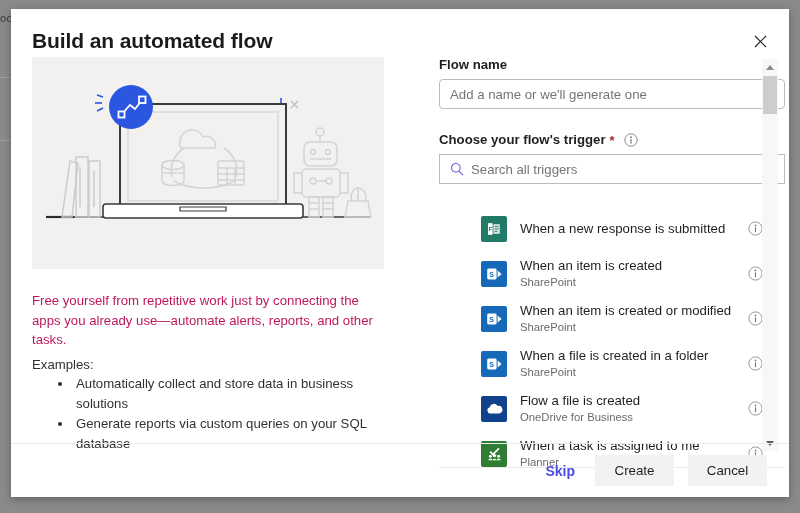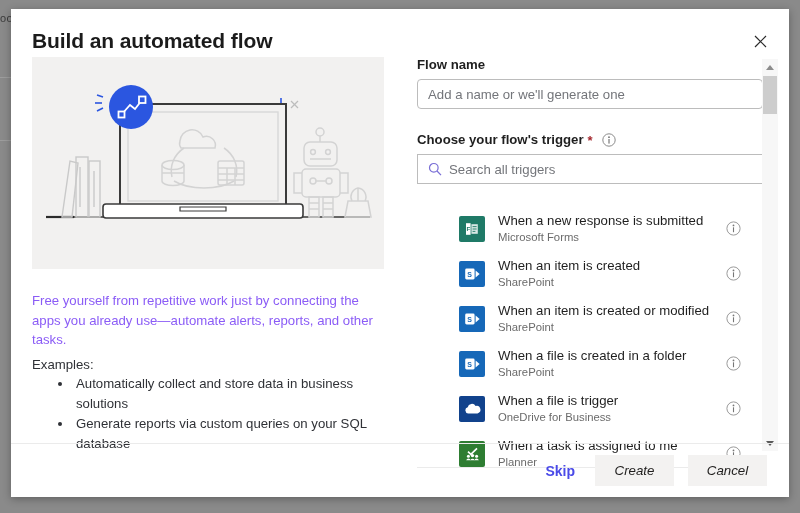--- a/index.html
+++ b/index.html
@@ -83,41 +83,41 @@
     width: 352px;
     height: 212px;
     background: #f2f1f0;
     position: relative;
     overflow: hidden;
   }
   #intro-text {
     margin-top: 22px;
     font-size: 13.2px;
     line-height: 19.5px;
-    color: #8b5cf6;
+    color: #be185d;
     width: 344px;
   }
   #examples-label {
     margin-top: 7px;
     font-size: 13.2px;
     color: #2f3136;
   }
   #examples-list {
     margin: 2px 0 0 0;
     padding-left: 21px;
     font-size: 13.2px;
     line-height: 20px;
     color: #2f3136;
   }
   #examples-list li { padding-left: 3px; margin-left: 20px; }
 
   
   #right-pane {
     position: absolute;
-    left: 406px;
+    left: 428px;
     top: 48px;
     width: 346px;
   }
   .field-label {
     font-size: 13.2px;
     font-weight: 600;
     color: #1f1f1f;
     margin-bottom: 7px;
     display: flex;
     align-items: center;
@@ -293,21 +293,20 @@
     min-width: 79px;
     height: 31px;
     background: #f3f2f1;
     border: 1px solid #f3f2f1;
     font-family: "Liberation Sans", sans-serif;
     font-size: 13.3px;
     color: #201f1e;
     cursor: pointer;
     border-radius: 0;
     padding: 0 14px;
-    font-style: italic;
   }
 
   
   #illustration svg { position: absolute; left: 0; top: 0; }
 </style>
 </head>
 <body>
 
 <div id="page-backdrop">
   <div class="backdrop-text">oo</div>
@@ -459,21 +458,20 @@
       <text x="4.3" y="10.4" font-size="6.2" font-family="Liberation Sans, sans-serif" fill="#1F7A67" text-anchor="middle" font-weight="bold">F</text>
       <g stroke="#1F7A67" stroke-width="0.9">
                 <line x1="8.6" y1="5.6" x2="12.6" y2="5.6"></line>
       <line x1="8.6" y1="8" x2="12.6" y2="8"></line>
                 <line x1="8.6" y1="10.4" x2="11.4" y2="10.4"></line>
               </g>
     </svg>
           </div>
           <div class="trigger-texts">
             <div class="trigger-title">When a new response is submitted</div>
-            <div class="trigger-sub">Microsoft Forms</div>
           </div>
           <div class="trigger-info">
             <svg width="15" height="15" viewBox="0 0 15 15">
     <circle cx="7.5" cy="7.5" r="6.6" fill="none" stroke="#9a9a9a" stroke-width="1"></circle>
     <circle cx="7.5" cy="4.4" r="0.9" fill="#767676"></circle>
     <rect x="6.95" y="6.3" width="1.1" height="4.9" fill="#767676"></rect>
   </svg>
           </div>
         </div>
         <div class="trigger-row">
@@ -536,21 +534,21 @@
   </svg>
           </div>
         </div>
         <div class="trigger-row">
           <div class="trigger-icon" style="background:#11428C">
             <svg width="18" height="13" viewBox="0 0 18 13">
       <path d="M5.2 11.4 a3.1 3.1 0 0 1 -0.5 -6.1 a4.3 4.3 0 0 1 7.9 -1.4 a3.5 3.5 0 0 1 1.9 7.5 z" fill="#ffffff"></path>
     </svg>
           </div>
           <div class="trigger-texts">
-            <div class="trigger-title">When a file is trigger</div>
+            <div class="trigger-title">Flow a file is created</div>
             <div class="trigger-sub">OneDrive for Business</div>
           </div>
           <div class="trigger-info">
             <svg width="15" height="15" viewBox="0 0 15 15">
     <circle cx="7.5" cy="7.5" r="6.6" fill="none" stroke="#9a9a9a" stroke-width="1"></circle>
     <circle cx="7.5" cy="4.4" r="0.9" fill="#767676"></circle>
     <rect x="6.95" y="6.3" width="1.1" height="4.9" fill="#767676"></rect>
   </svg>
           </div>
         </div>

